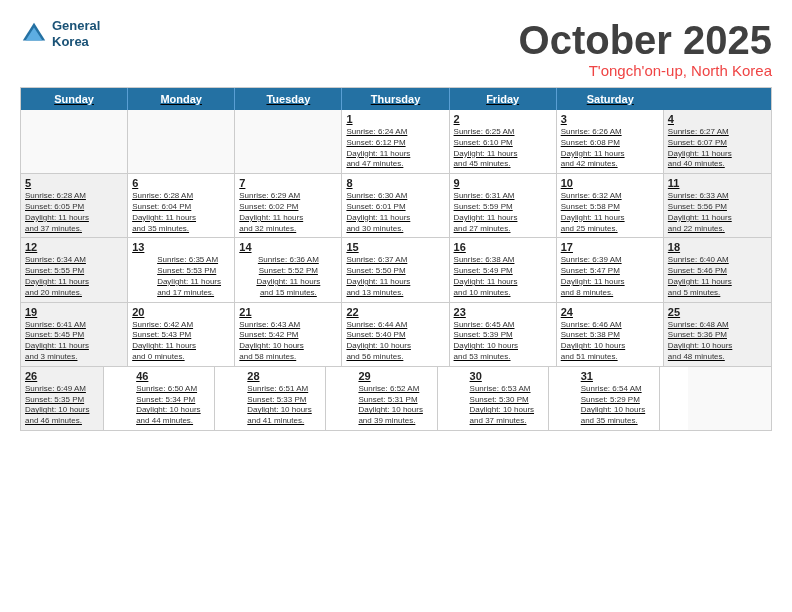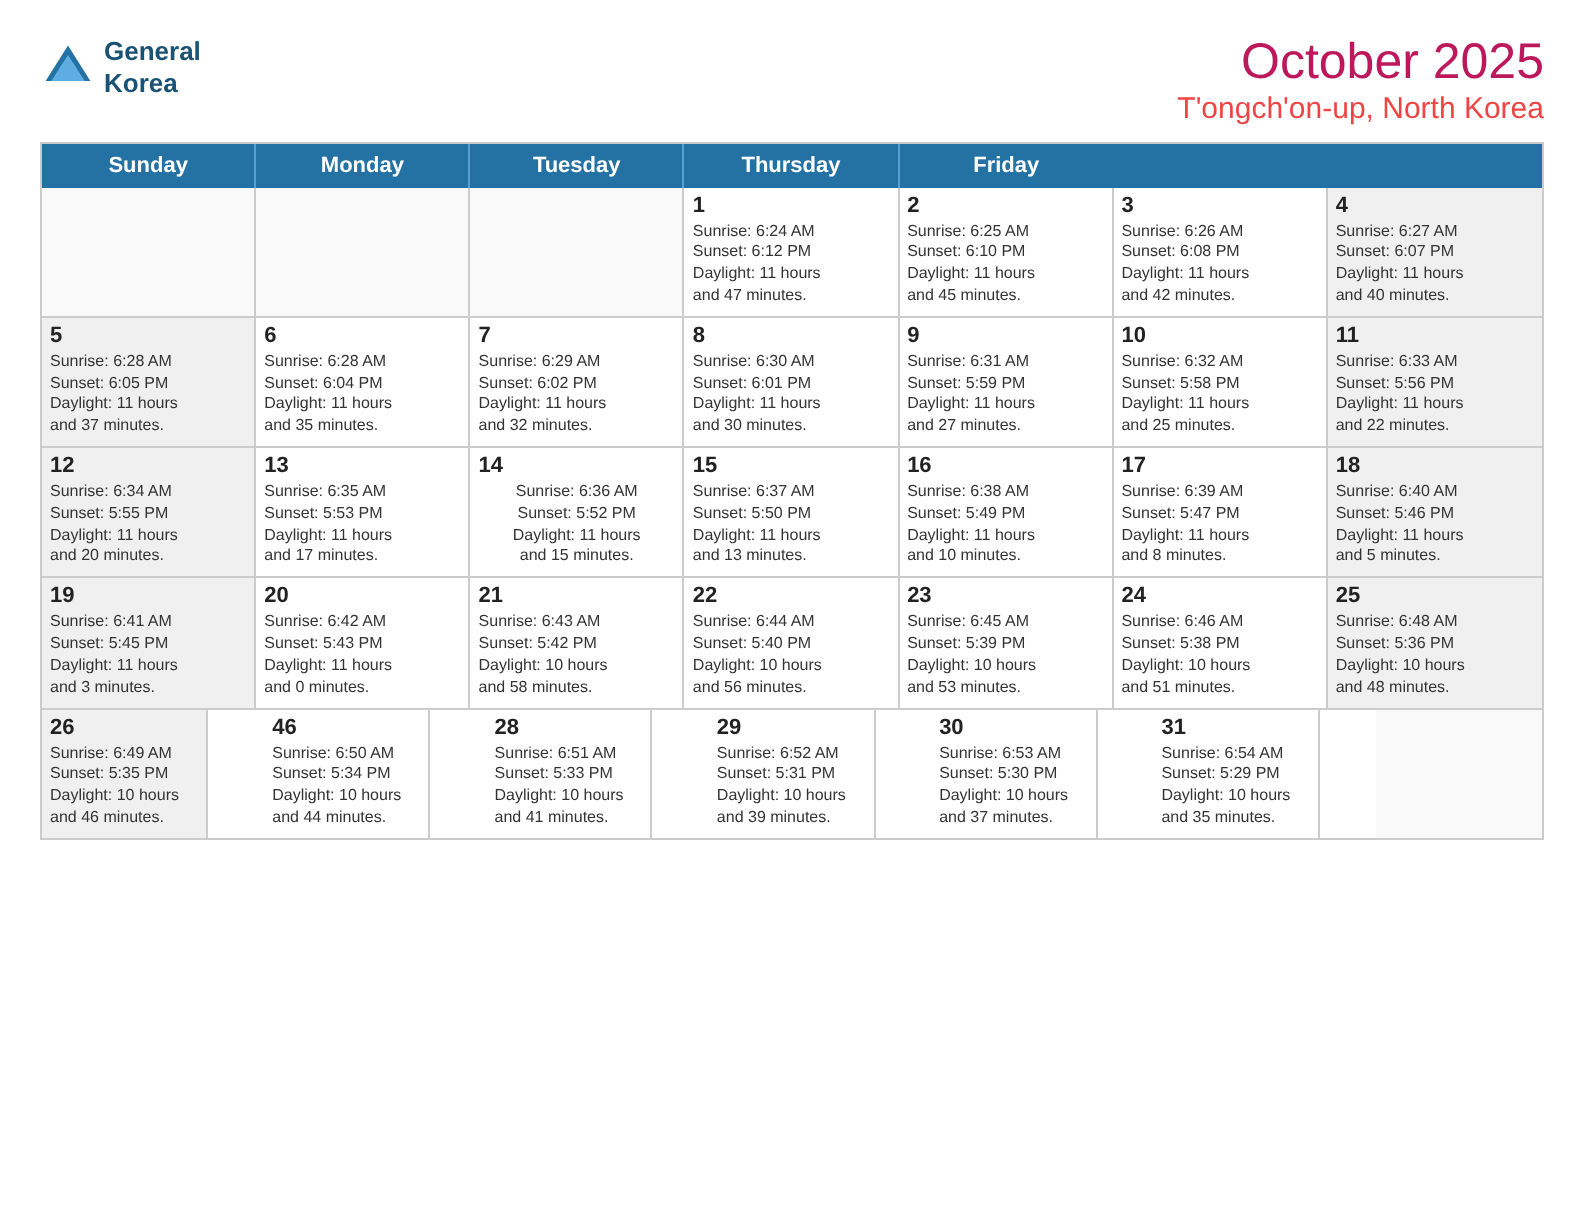--- a/index.html
+++ b/index.html
@@ -38,34 +38,35 @@
       color: #1a5276;
     }
     .logo-icon {
       width: 28px;
       height: 28px;
     }
     .title-block {
       text-align: right;
     }
     .month-title {
-      font-size: 25px;
-      font-weight: normal;
-      color: #be185d;
+      font-size: 40px;
+      font-weight: bold;
+      color: #404040;
       line-height: 1.1;
     }
     .location {
       font-size: 15px;
       color: #ef4444;
     }
     .calendar {
       flex: 1;
       display: flex;
       flex-direction: column;
       border: 1px solid #ccc;
+      text-decoration: underline;
     }
     .cal-header-row {
       display: grid;
       grid-template-columns: repeat(7, 1fr);
       background: #2471a3;
     }
     .cal-header-cell {
       color: #fff;
       font-size: 11px;
       font-weight: bold;
@@ -131,20 +132,21 @@
     </div>
   </div>
 
   <div class="calendar">
     <div class="cal-header-row">
     <div class="cal-header-cell">Sunday</div>
         <div class="cal-header-cell">Monday</div>
         <div class="cal-header-cell">Tuesday</div>
         <div class="cal-header-cell">Thursday</div>
         <div class="cal-header-cell">Friday</div>
+        <div class="cal-header-cell">Saturday</div>
       </div>
     <div class="cal-body">
     <div class="cal-row">
           <div class="cal-cell empty"></div>
           <div class="cal-cell empty"></div>
           <div class="cal-cell empty"></div>
           <div class="cal-cell">
             <div class="day-num">1</div>
             <div class="cell-text" style="white-space: pre-line;">Sunrise: 6:24 AM
 Sunset: 6:12 PM
@@ -227,21 +229,21 @@
         <div class="cal-row">
           <div class="cal-cell shaded">
             <div class="day-num">12</div>
             <div class="cell-text" style="white-space: pre-line;">Sunrise: 6:34 AM
 Sunset: 5:55 PM
 Daylight: 11 hours
 and 20 minutes.</div>
           </div>
           <div class="cal-cell">
             <div class="day-num">13</div>
-            <div class="cell-text" style="white-space: pre-line;">Sunrise: 6:35 AM
+            <div class="cell-text" style="white-space: pre-line; margin-left: 25px;">Sunrise: 6:35 AM
 Sunset: 5:53 PM
 Daylight: 11 hours
 and 17 minutes.</div>
           </div>
           <div class="cal-cell">
             <div class="day-num">14</div>
             <div class="cell-text" style="white-space: pre-line; text-align: center;">Sunrise: 6:36 AM
 Sunset: 5:52 PM
 Daylight: 11 hours
 and 15 minutes.</div>

